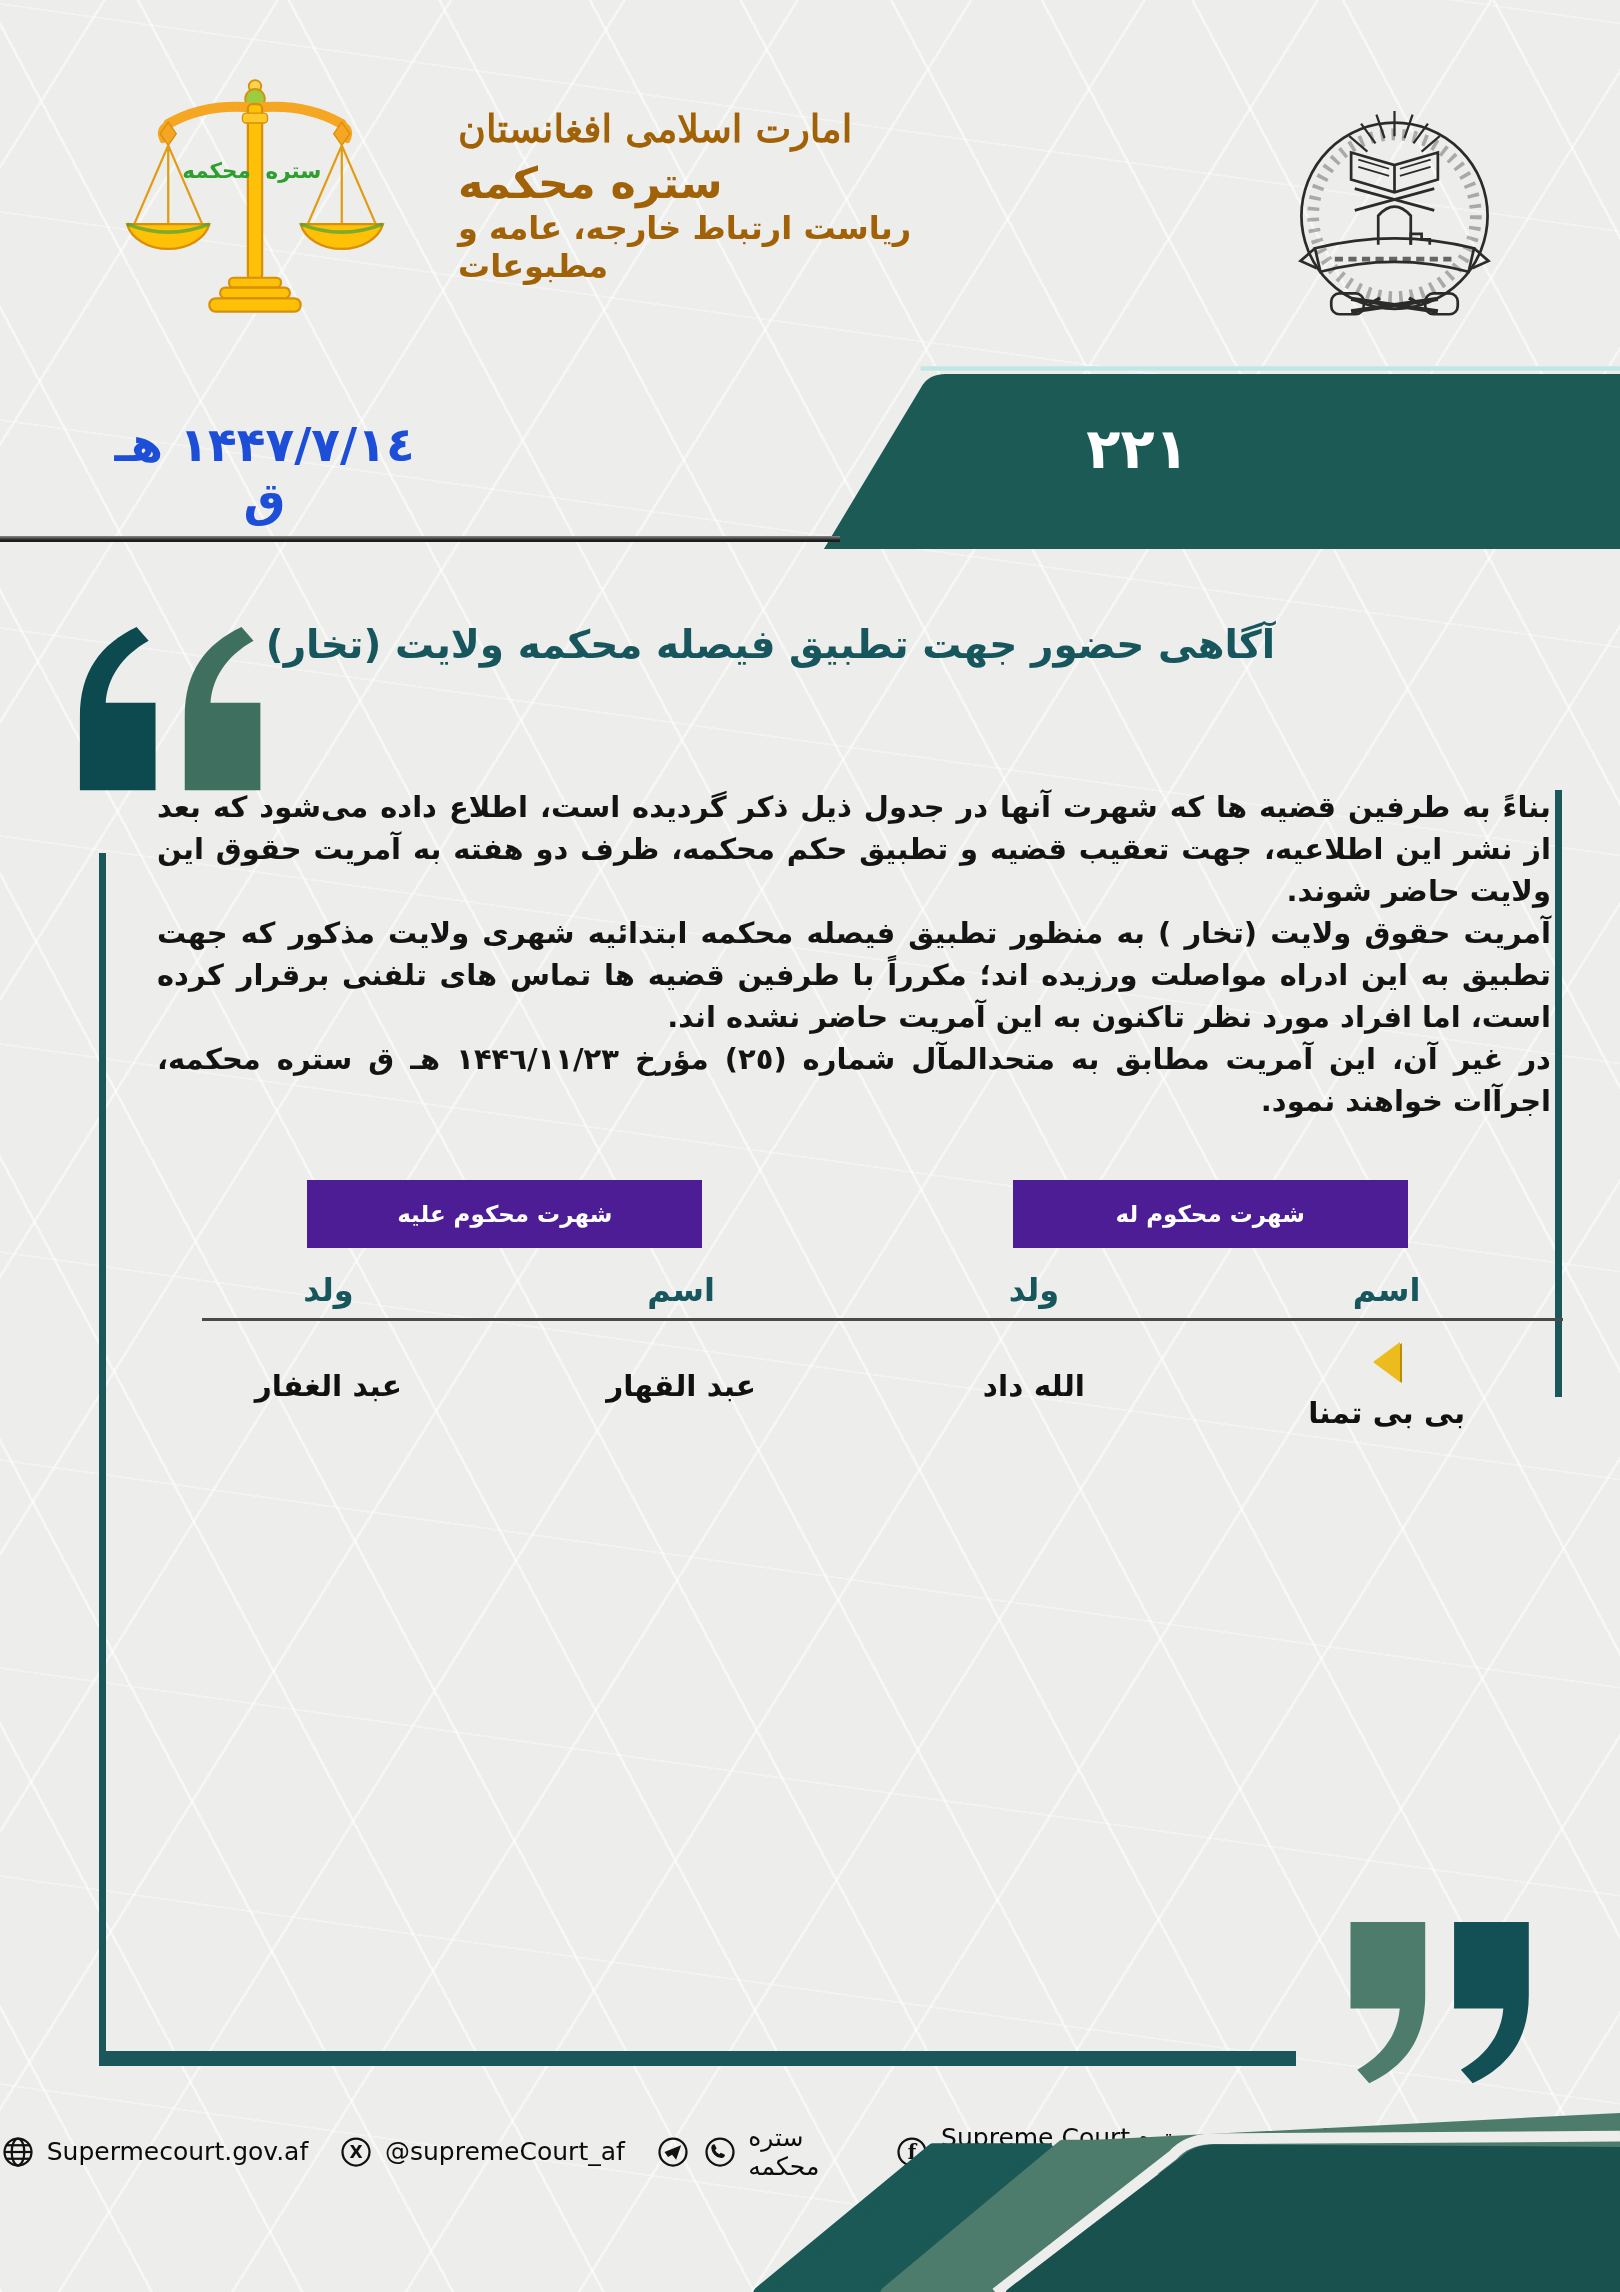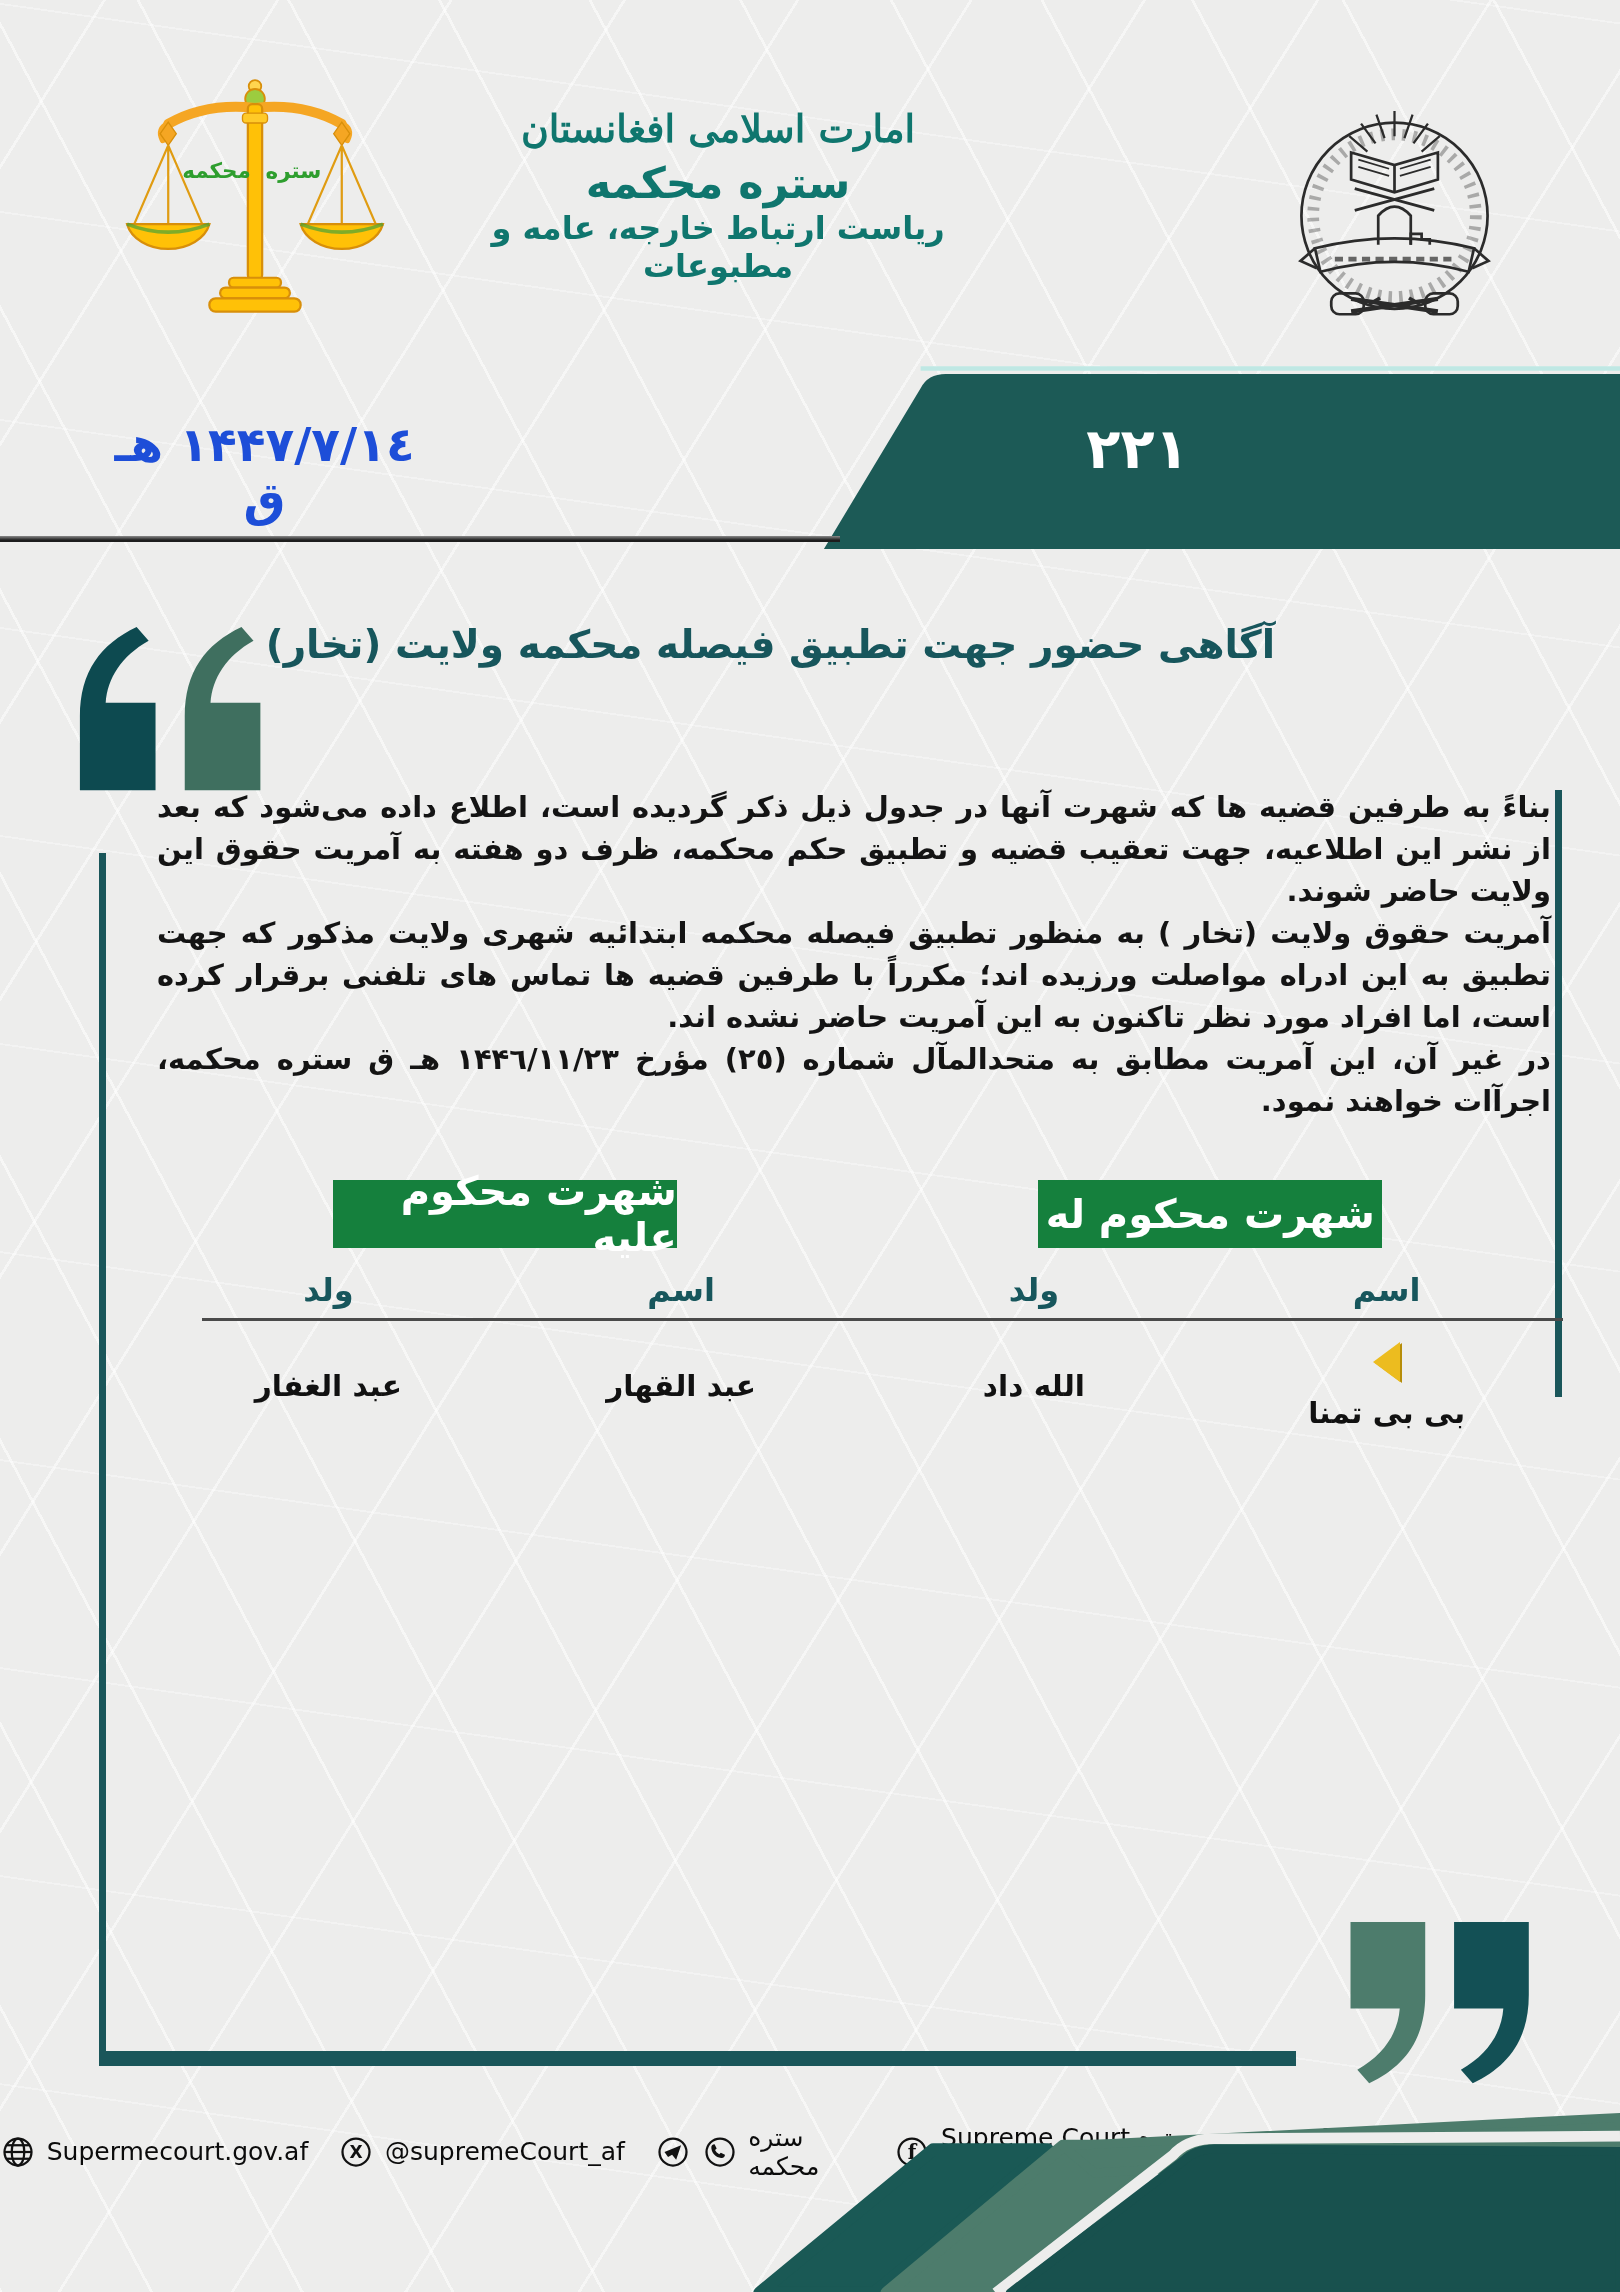--- a/index.html
+++ b/index.html
@@ -7,21 +7,21 @@
         font-family:"DejaVu Sans",sans-serif;}
   .pattern{position:absolute;inset:0;
     background-image:
       repeating-linear-gradient(62deg, rgba(255,255,255,.55) 0 2.7px, transparent 2.7px 133px),
       repeating-linear-gradient(-58deg, rgba(255,255,255,.5) 0 2.7px, transparent 2.7px 147px),
       repeating-linear-gradient(8deg, rgba(255,255,255,.35) 0 1.8px, transparent 1.8px 206px);
   }
   
   .scales{position:absolute;left:116px;top:72px;width:278px;height:246px;}
   .emblem{position:absolute;left:1267px;top:82px;width:255px;height:244px;}
-  .hdr-center{position:absolute;left:445px;top:106px;width:546px;text-align:center;direction:rtl;color:#0f766e;}
+  .hdr-center{position:absolute;left:458px;top:106px;width:546px;text-align:left;direction:rtl;color:#a16207;}
   .calli{font-family:"DejaVu Serif",serif;font-weight:bold;font-size:38px;letter-spacing:0.9px;}
   .org{font-size:43px;font-weight:bold;margin-top:7.2px;}
   .dir{font-size:32px;font-weight:bold;margin-top:1px;}
   
   .banner-svg{position:absolute;left:806px;top:365px;width:814px;height:184px;}
   .banner-num{position:absolute;left:1003px;top:399px;width:269px;text-align:center;
               font-size:56px;font-weight:bold;color:#ffffff;letter-spacing:23px;line-height:100px;}
   .banner-date{position:absolute;left:90px;top:417px;width:349px;text-align:center;direction:rtl;
                font-size:47px;font-weight:bold;color:#1d4ed8;}
   .underline{position:absolute;left:0;top:536px;width:840px;height:6.3px;
@@ -35,21 +35,21 @@
              text-align:justify;font-size:29px;font-weight:bold;color:#141414;line-height:42px;}
   .body-text p{margin:0;}
   
   .line-right{position:absolute;left:1555px;top:790px;width:7.2px;height:607px;background:#1a565a;}
   .line-left{position:absolute;left:99px;top:853px;width:7.2px;height:1213px;background:#1a565a;}
   .bar-bottom{position:absolute;left:99px;top:2051px;width:1197px;height:15px;background:#1a565a;}
   
   .table-area{position:absolute;left:152px;top:1180px;width:1411px;direction:rtl;}
   .t-row{display:flex;}
   .t-half{flex:1;display:flex;justify-content:center;}
-  .t-box{width:344px;height:68px;background:#15803d;color:#ffffff;font-size:40px;font-weight:bold;
+  .t-box{width:395px;height:68px;background:#4c1d95;color:#ffffff;font-size:23px;font-weight:bold;
          display:flex;align-items:center;justify-content:center;}
   .t-cols{display:flex;margin-top:23px;}
   .t-col{flex:1;text-align:center;font-size:32px;font-weight:bold;color:#17565c;}
   .t-rule{margin-top:9px;margin-right:0;margin-left:0;height:2.7px;background:#4a4a4a;width:1361px;margin-right:0;}
   .t-vals{display:flex;margin-top:21.5px;align-items:center;}
   .t-val{flex:1;text-align:center;font-size:29.6px;font-weight:bold;color:#111111;}
   .t-val.first{display:flex;align-items:center;justify-content:flex-start;gap:14.3px;flex-direction:column;}
   .bullet{width:0;height:0;border-top:20.6px solid transparent;border-bottom:20.6px solid transparent;
           border-left:27px solid #ecbc1f;transform:scaleX(-1);filter:drop-shadow(-1.8px 1.8px 0 #b68d09);}
   

